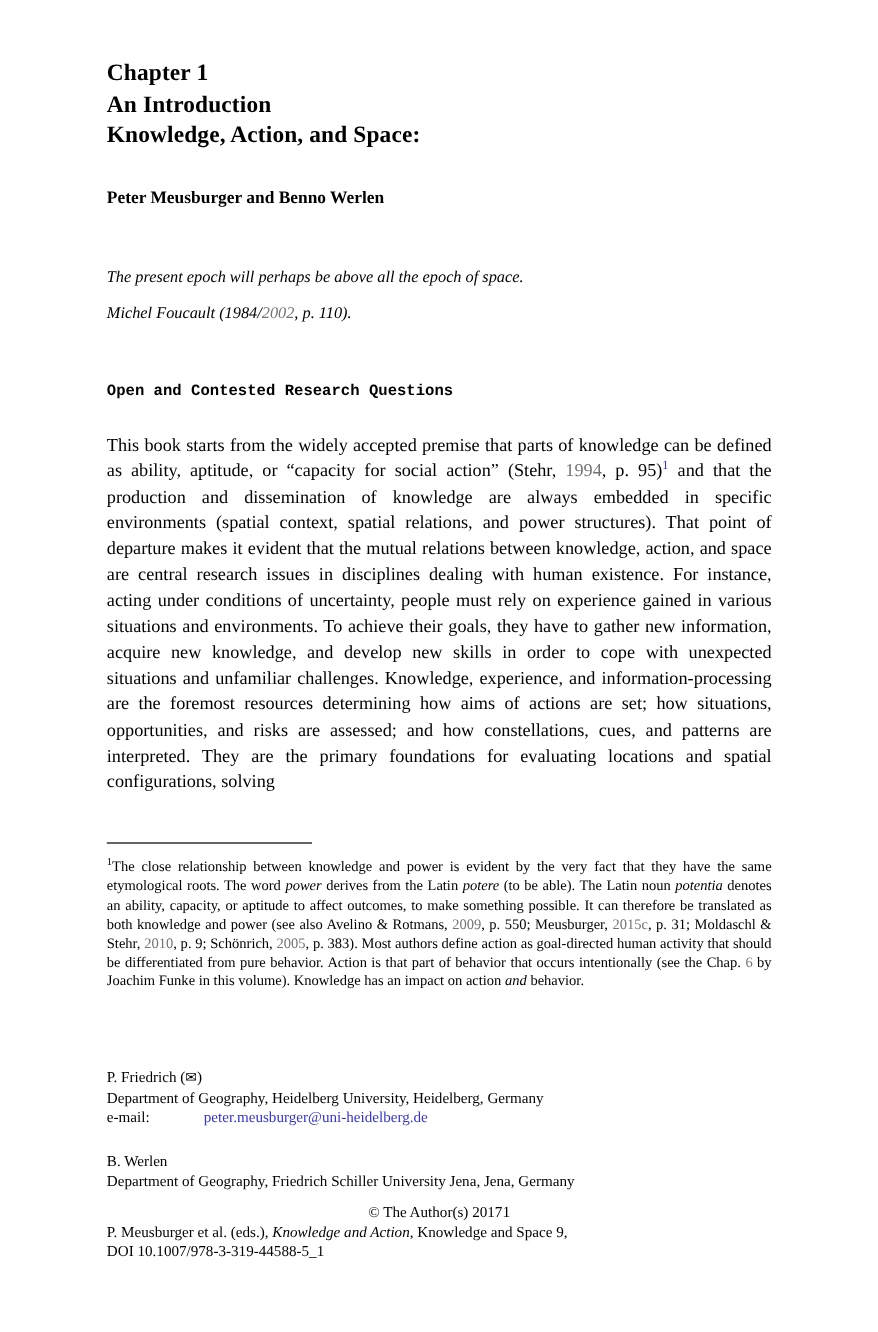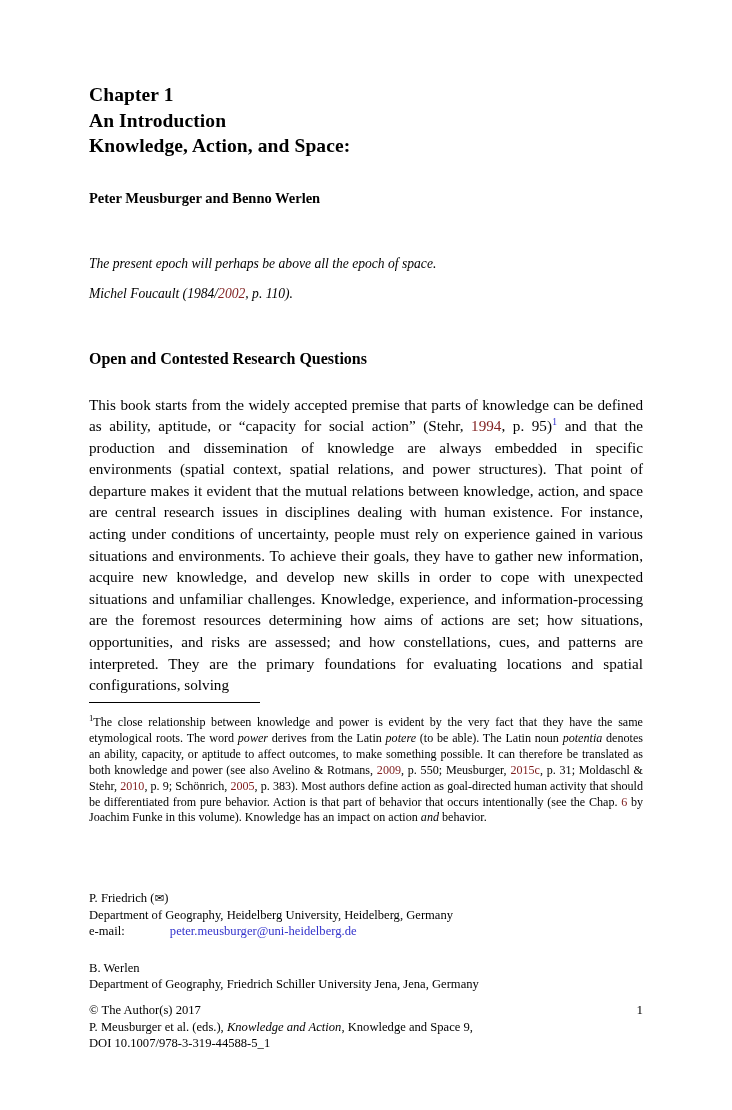--- a/index.html
+++ b/index.html
@@ -18,21 +18,21 @@
   .page {
     position: absolute;
     left: 89px;
     top: 0;
     width: 554px;
     height: 1110px;
   }
 
   
   .title-block {
-    padding-top: 82px;
+    padding-top: 49px;
   }
   .chapter-label,
   .title-line {
     font-weight: bold;
     font-size: 19.5px;
     line-height: 25.5px;
     letter-spacing: 0.1px;
   }
 
   
@@ -52,36 +52,37 @@
   }
   .epigraph .source {
     display: block;
     margin-top: 7px;
   }
 
   
   .section-heading {
     margin-top: 43px;
     font-weight: bold;
-    font-size: 16px;
+    font-size: 13px;
     line-height: 21px;
+    font-family: Liberation Mono, monospace;
   }
 
   
   .body-text {
     margin-top: 25px;
     font-size: 15.2px;
     line-height: 21.6px;
     text-align: justify;
     text-justify: inter-word;
     hyphens: manual;
   }
 
   a.cite, .cite {
-    color: #7f1d1d;
+    color: #737373;
     text-decoration: none;
   }
   sup.fn-ref {
     color: #3333cc;
     font-size: 0.68em;
     vertical-align: super;
     line-height: 0;
   }
   .it { font-style: italic; }
 
@@ -134,21 +135,21 @@
   .footer {
     position: absolute;
     left: 0;
     top: 1002px;
     width: 554px;
     font-size: 12.6px;
     line-height: 16.6px;
   }
   .footer-row1 {
     display: flex;
-    justify-content: space-between;
+    justify-content: center;
     align-items: baseline;
   }
   .page-number { font-size: 13px; }
 </style>
 </head>
 <body>
 
 <div class="page">
 
   <div class="title-block">

